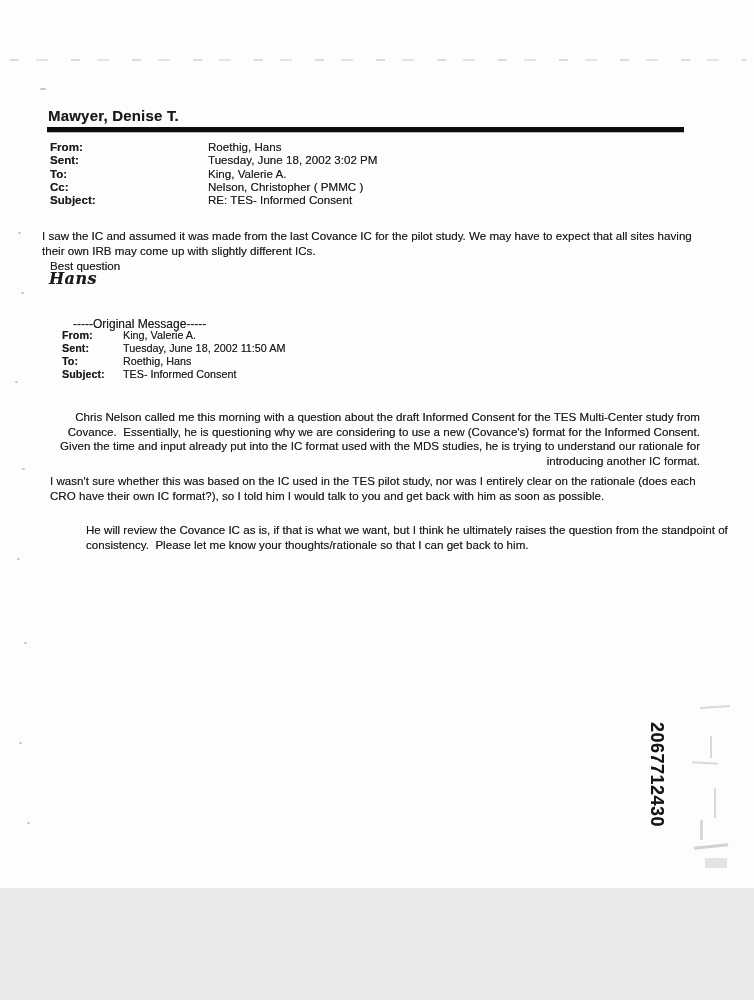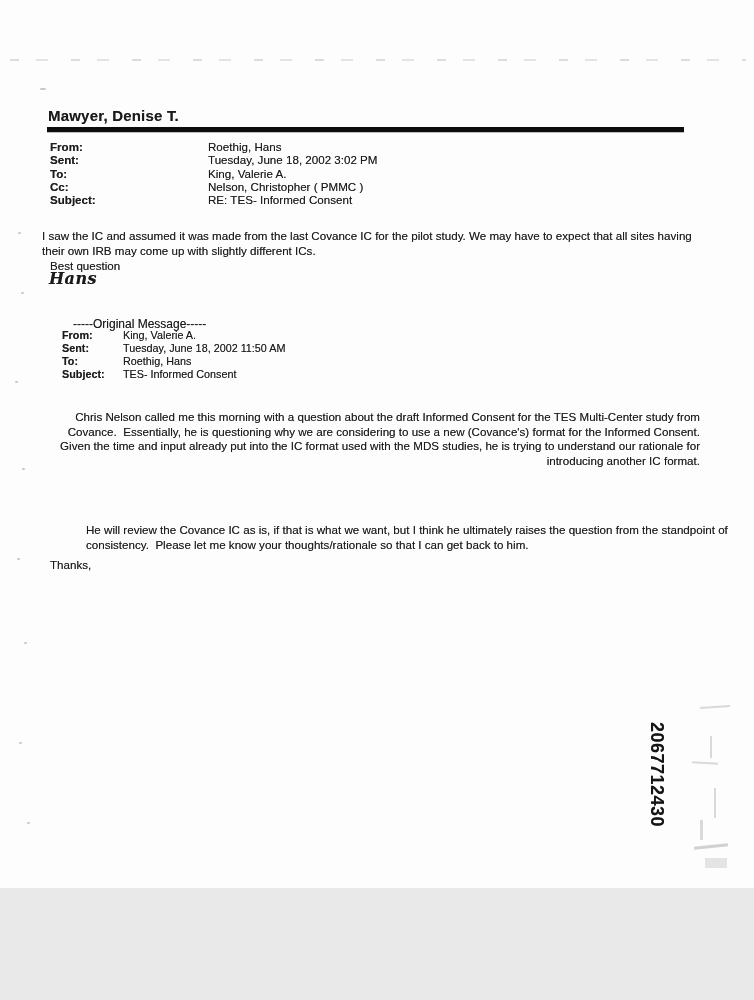--- a/index.html
+++ b/index.html
@@ -172,19 +172,19 @@
       <span class="lbl">To:</span>
       <span class="val">Roethig, Hans</span>
     </div>
     <div class="row">
       <span class="lbl">Subject:</span>
       <span class="val">TES- Informed Consent</span>
     </div>
   </div>
 
   <div class="abs body-text qpara0">Chris Nelson called me this morning with a question about the draft Informed Consent for the TES Multi-Center study from Covance.  Essentially, he is questioning why we are considering to use a new (Covance's) format for the Informed Consent.  Given the time and input already put into the IC format used with the MDS studies, he is trying to understand our rationale for introducing another IC format.</div>
+  <div class="abs body-text qpara1">I wasn't sure whether this was based on the IC used in the TES pilot study, nor was I entirely clear on the rationale (does each CRO have their own IC format?), so I told him I would talk to you and get back with him as soon as possible.</div>
   <div class="abs body-text qpara2">He will review the Covance IC as is, if that is what we want, but I think he ultimately raises the question from the standpoint of consistency.  Please let me know your thoughts/rationale so that I can get back to him.</div>
-  <div class="abs body-text closing2">Thanks,</div>
 
   <div class="abs bates">2067712430</div>
   <div class="abs pagenum">1</div>
 
 </div>
 
 </body></html>

